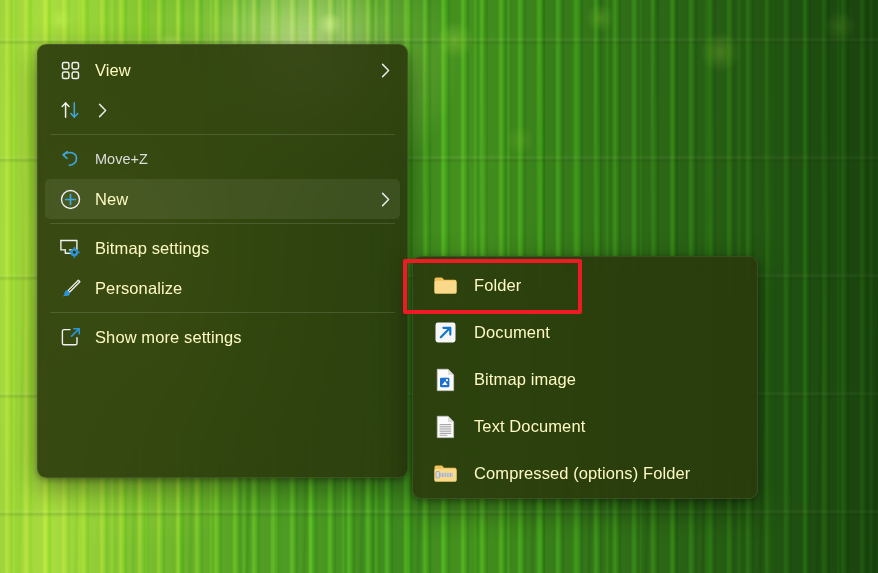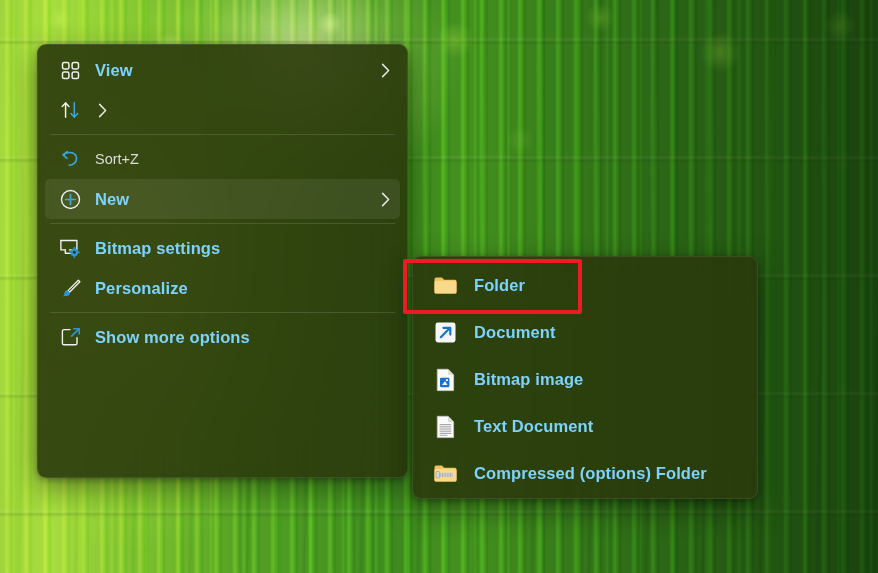--- a/index.html
+++ b/index.html
@@ -152,25 +152,24 @@
     width: 26px;
     min-width: 26px;
     height: 26px;
     display: flex;
     align-items: center;
     justify-content: center;
     margin-right: 12px;
   }
   .mi-label {
     flex: 1;
-    color: #7dd3fc;
+    color: #fef9c3;
     font-size: 16.5px;
     letter-spacing: 0.1px;
     white-space: nowrap;
-    font-weight: bold;
   }
   .mi-accel {
     color: #dcdcdc;
     font-size: 14.5px;
     margin-right: 16px;
     white-space: nowrap;
   }
   .mi-chev {
     width: 16px;
     min-width: 16px;
@@ -256,21 +255,21 @@
 
     <div class="separator"></div>
 
     <div class="menu-item">
       <span class="mi-icon">
         <svg width="21" height="20" viewBox="0 0 21 20" fill="none">
           <path d="M3.4 5.8 C8.6 1.6 16.5 3.4 16.5 9.4 C16.5 13.7 12.9 16.3 9.2 16.3" stroke="#3fa7e0" stroke-width="1.6" stroke-linecap="round"></path>
           <path d="M7.2 2.6 L3.1 5.9 L7.0 9.3" stroke="#3fa7e0" stroke-width="1.6" stroke-linecap="round" stroke-linejoin="round"></path>
         </svg>
       </span>
-      <span class="mi-accel">Sort+Z</span>
+      <span class="mi-accel">Move+Z</span>
       <span class="mi-chev"></span>
     </div>
 
     <div class="menu-item highlight">
       <span class="mi-icon">
         <svg width="21" height="21" viewBox="0 0 21 21" fill="none">
           <circle cx="10.5" cy="10.5" r="9" stroke="#f0f0f0" stroke-width="1.4"></circle>
           <path d="M10.5 5.6 V15.4 M5.6 10.5 H15.4" stroke="#3fa7e0" stroke-width="1.7" stroke-linecap="round"></path>
         </svg>
       </span>
@@ -318,21 +317,21 @@
     <div class="separator"></div>
 
     <div class="menu-item">
       <span class="mi-icon">
         <svg width="21" height="21" viewBox="0 0 21 21" fill="none">
           <path d="M10.0 2.6 H4.0 a1.6 1.6 0 0 0 -1.6 1.6 V16.2 a1.6 1.6 0 0 0 1.6 1.6 H15.4 a1.6 1.6 0 0 0 1.6 -1.6 V10.6" stroke="#f0f0f0" stroke-width="1.4" stroke-linecap="round" stroke-linejoin="round"></path>
           <path d="M11.6 9.1 L19.0 1.9" stroke="#2e94d8" stroke-width="1.6" stroke-linecap="round"></path>
           <path d="M13.9 1.7 H19.2 V7.0" stroke="#2e94d8" stroke-width="1.6" stroke-linecap="round" stroke-linejoin="round"></path>
         </svg>
       </span>
-      <span class="mi-label">Show more options</span>
+      <span class="mi-label">Show more settings</span>
       <span class="mi-chev"></span>
     </div>
 
   </div>
 
   <div class="menu" id="sub-menu">
 
     <div class="menu-item">
       <span class="mi-icon">
         <svg width="25" height="21" viewBox="0 0 25 21" fill="none">

